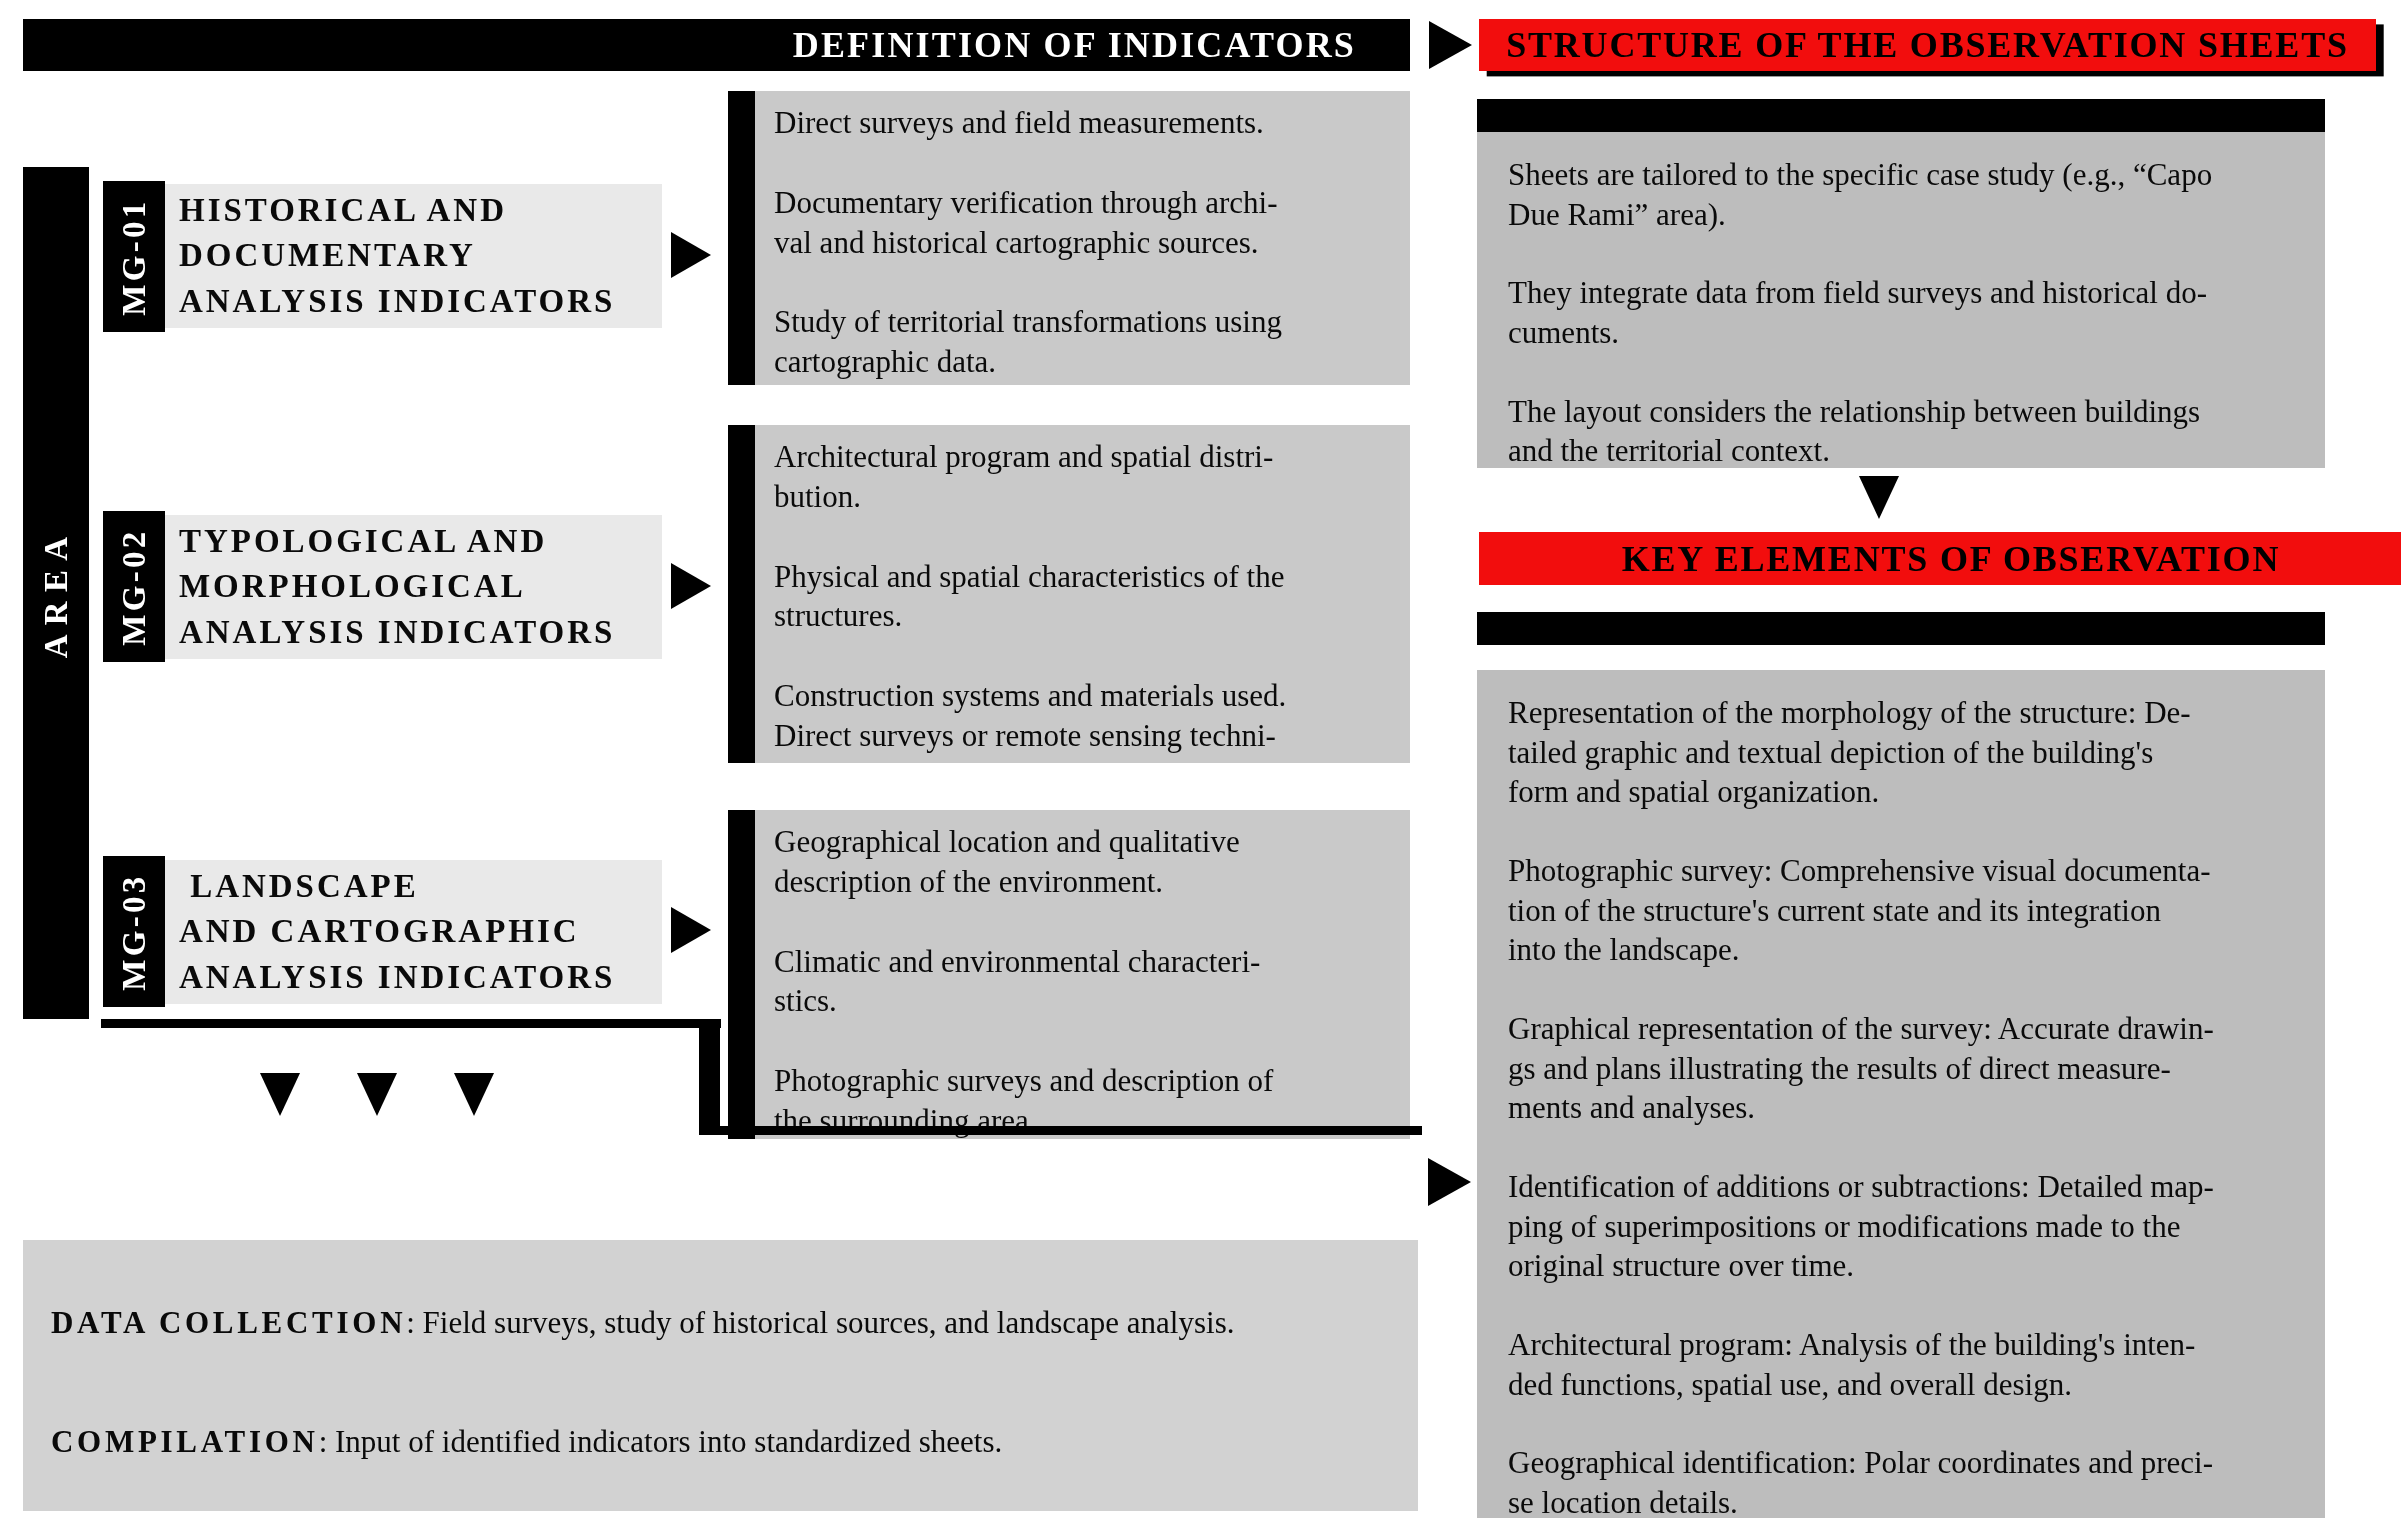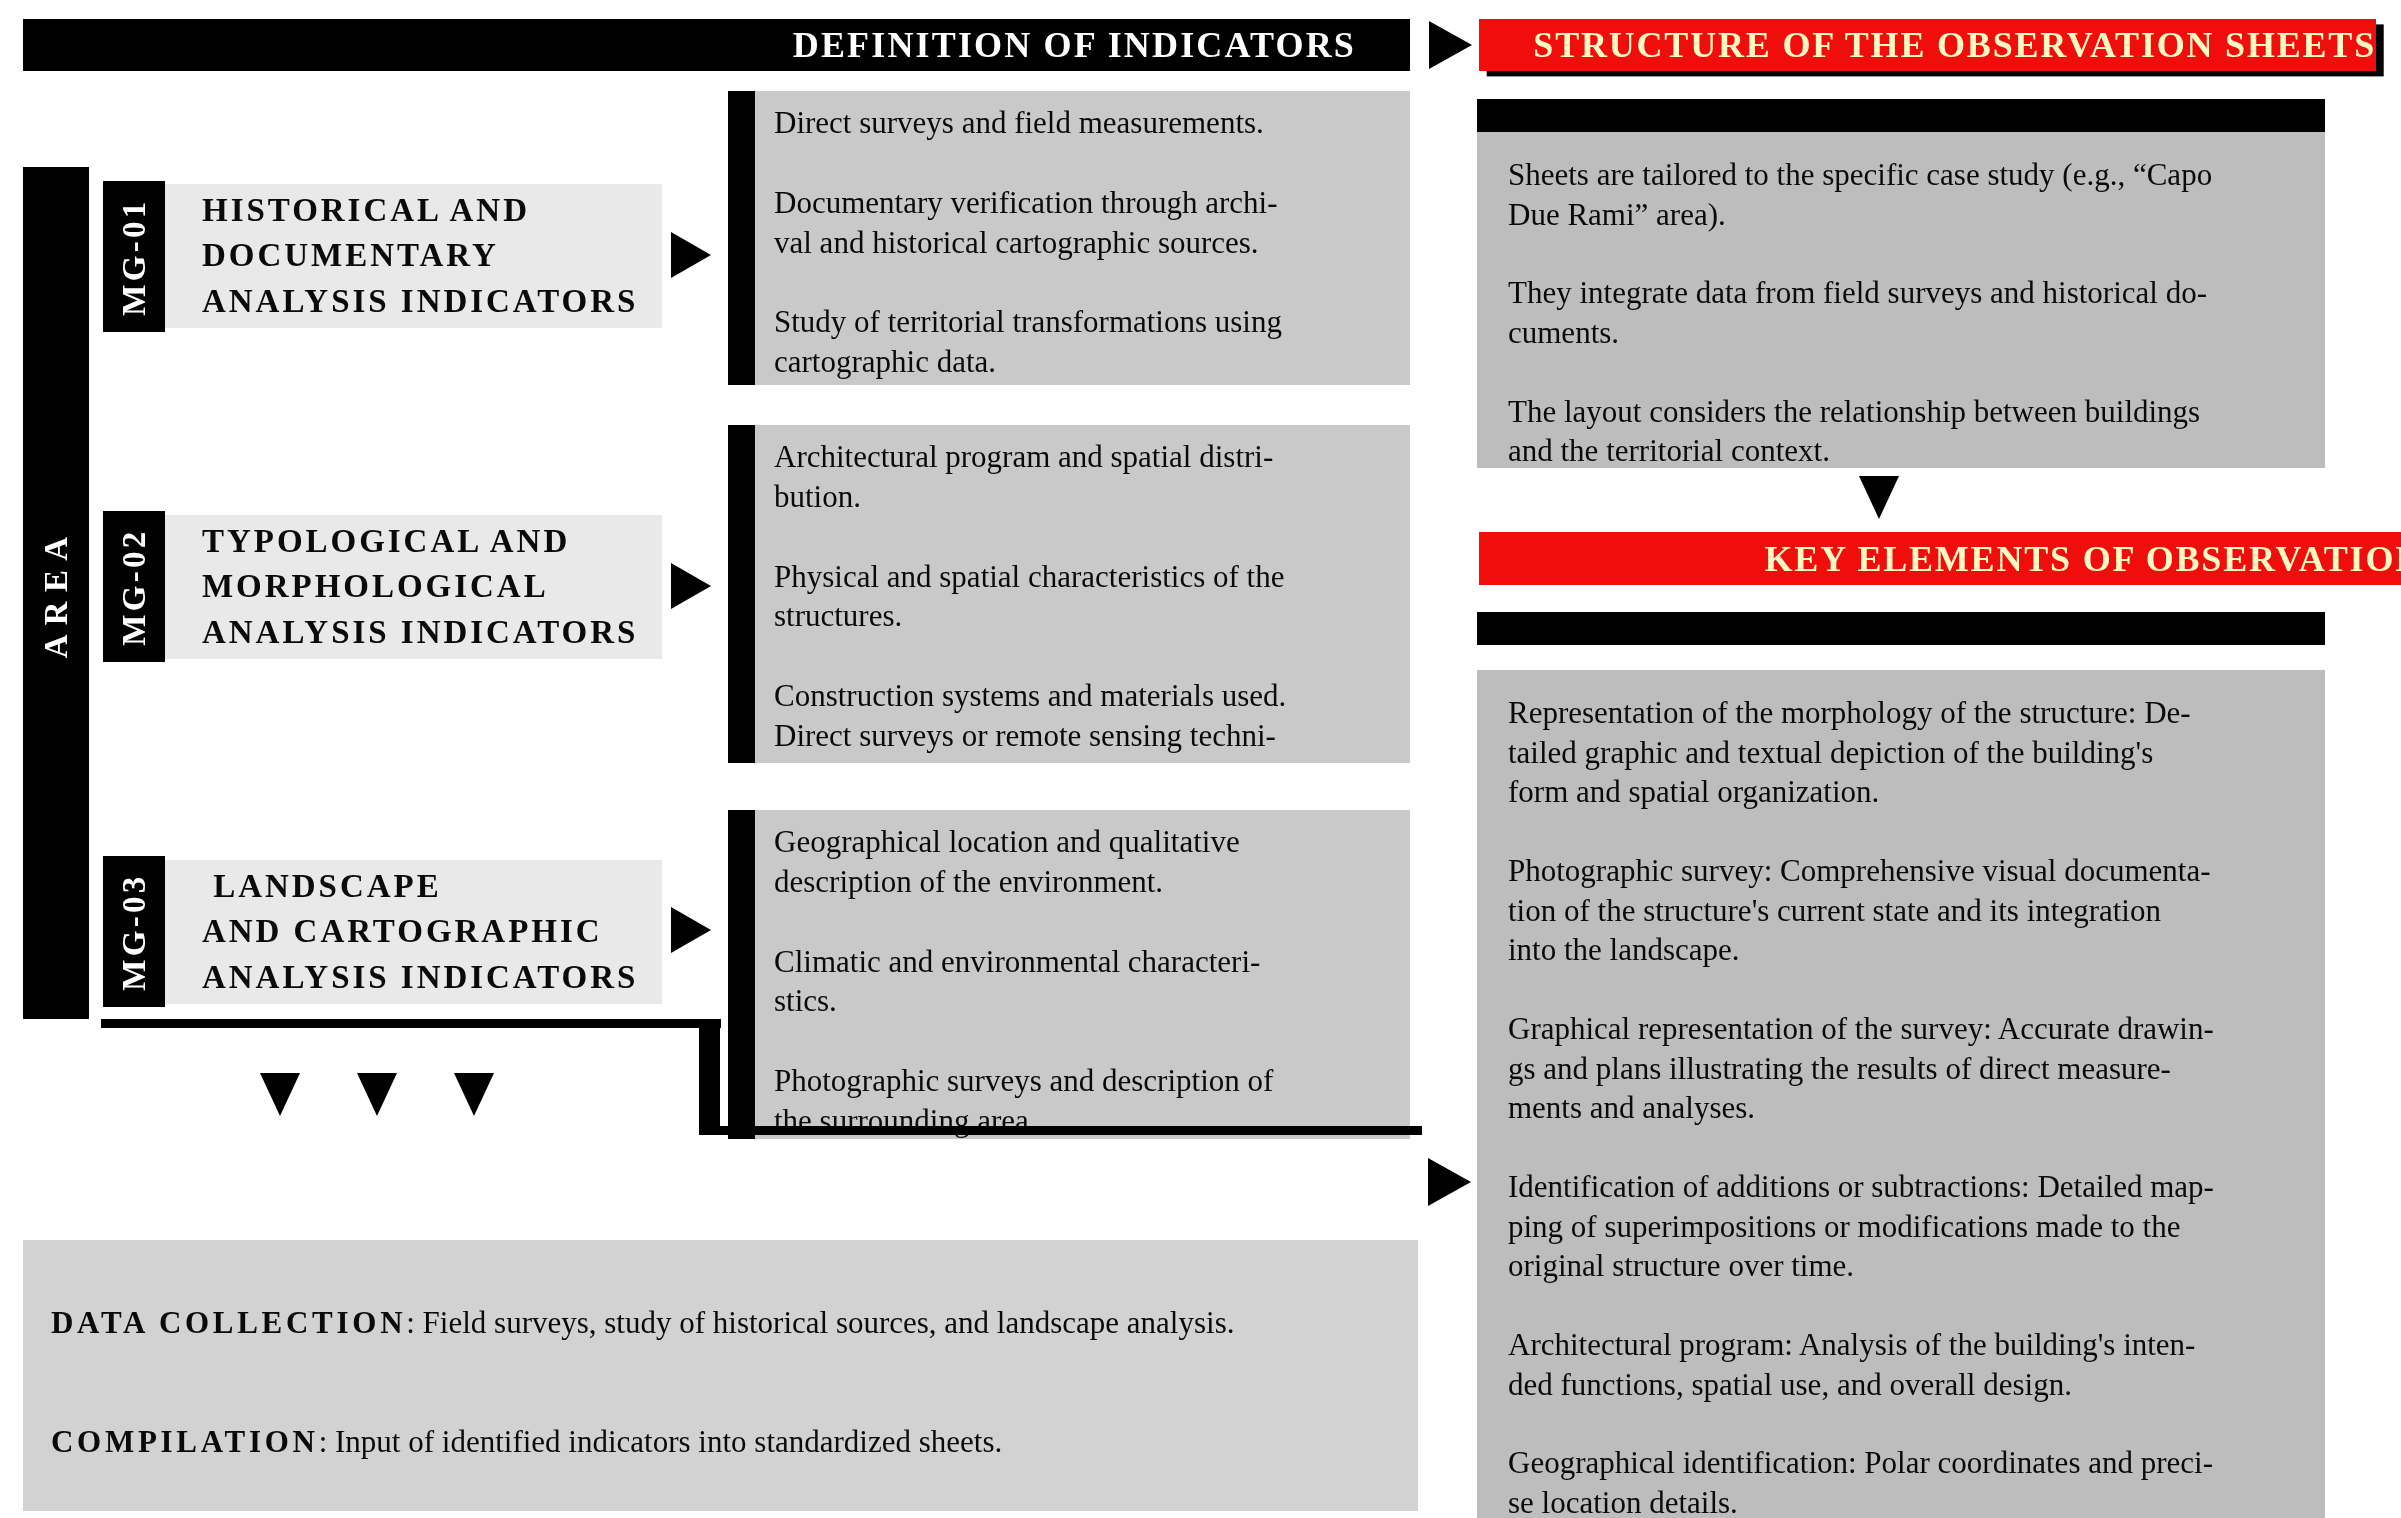--- a/index.html
+++ b/index.html
@@ -14,22 +14,22 @@
   .abs{position:absolute;}
 
   
   .bar-black{
     background:#000000;color:#ffffff;
     display:flex;align-items:center;justify-content:flex-end;
     font-weight:bold;font-size:36px;letter-spacing:0.06em;
     padding-right:54px;box-sizing:border-box;
   }
   .bar-red{
-    background:#f20d0d;color:#fef9c3;
-    display:flex;align-items:center;justify-content:flex-end;
+    background:#f20d0d;color:#000000;
+    display:flex;align-items:center;justify-content:center;
     font-weight:bold;font-size:36px;letter-spacing:0.05em;
     box-sizing:border-box;
   }
   .bar-red.shadowed{box-shadow:7.7px 5.4px 0 #000000;}
 
   
   .arrow-right{width:0;height:0;border-top:24px solid transparent;border-bottom:24px solid transparent;border-left:43px solid #000;}
   .arrow-right.small{border-top-width:23px;border-bottom-width:23px;border-left-width:40px;}
   .arrow-down{width:0;height:0;border-left:20px solid transparent;border-right:20px solid transparent;border-top:43px solid #000;}
 
@@ -39,21 +39,21 @@
     position:absolute;top:50%;left:50%;
     transform:translate(-50%,-50%) rotate(-90deg);
     white-space:nowrap;color:#ffffff;font-weight:bold;
   }
   .area-text{font-size:33px;letter-spacing:0.28em;}
   .mg-text{font-size:33px;letter-spacing:0.1em;}
   .mg-box{
     background:#e9e9e9;
     display:flex;flex-direction:column;justify-content:center;
     font-weight:bold;font-size:33px;letter-spacing:0.09em;line-height:1.38;
-    padding-left:37px;box-sizing:border-box;white-space:pre-line;
+    padding-left:14px;box-sizing:border-box;white-space:pre-line;
   }
 
   
   .mid-box{background:#c9c9c9;box-sizing:border-box;}
   .accent{position:absolute;left:0;top:0;bottom:0;width:27px;background:#000000;}
   .mid-content{position:absolute;left:46px;right:15.5px;top:12.4px;}
   .para{margin:0 0 40px 0;font-size:31px;line-height:1.28;white-space:pre-line;}
 
   
   .line{background:#000000;}

